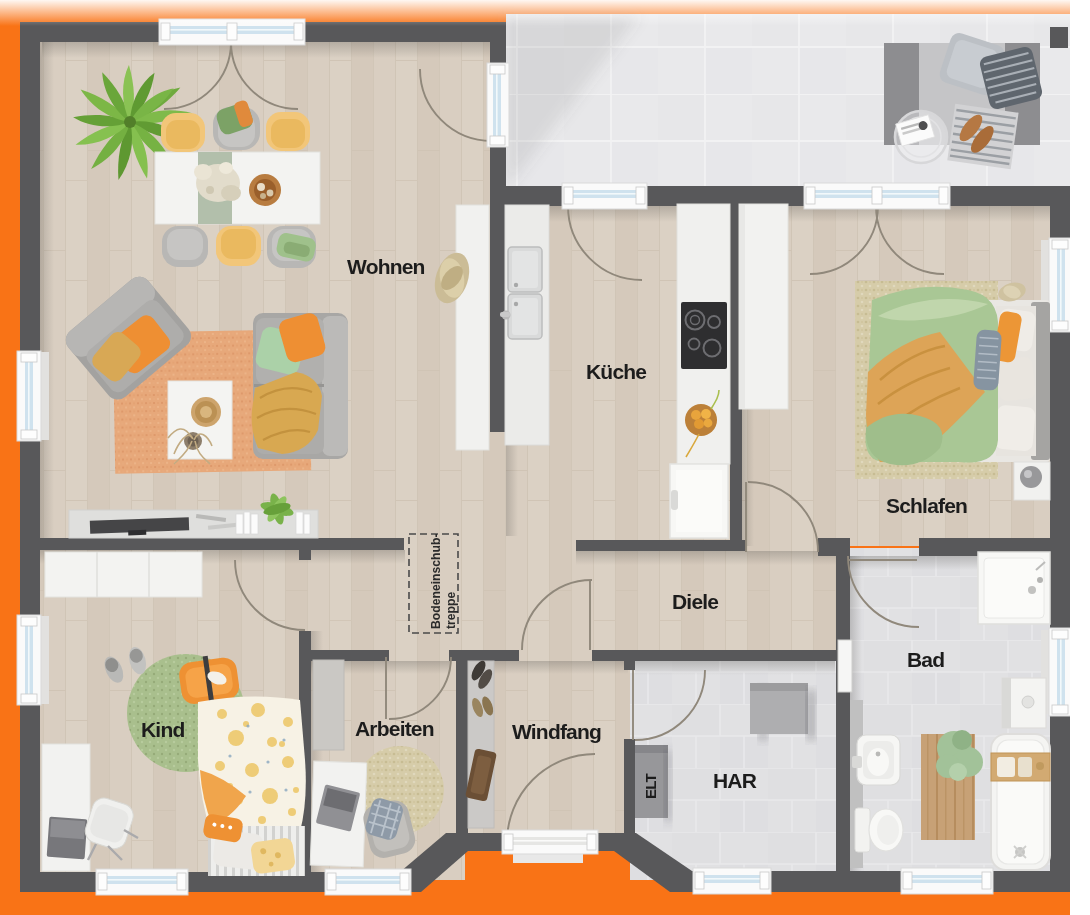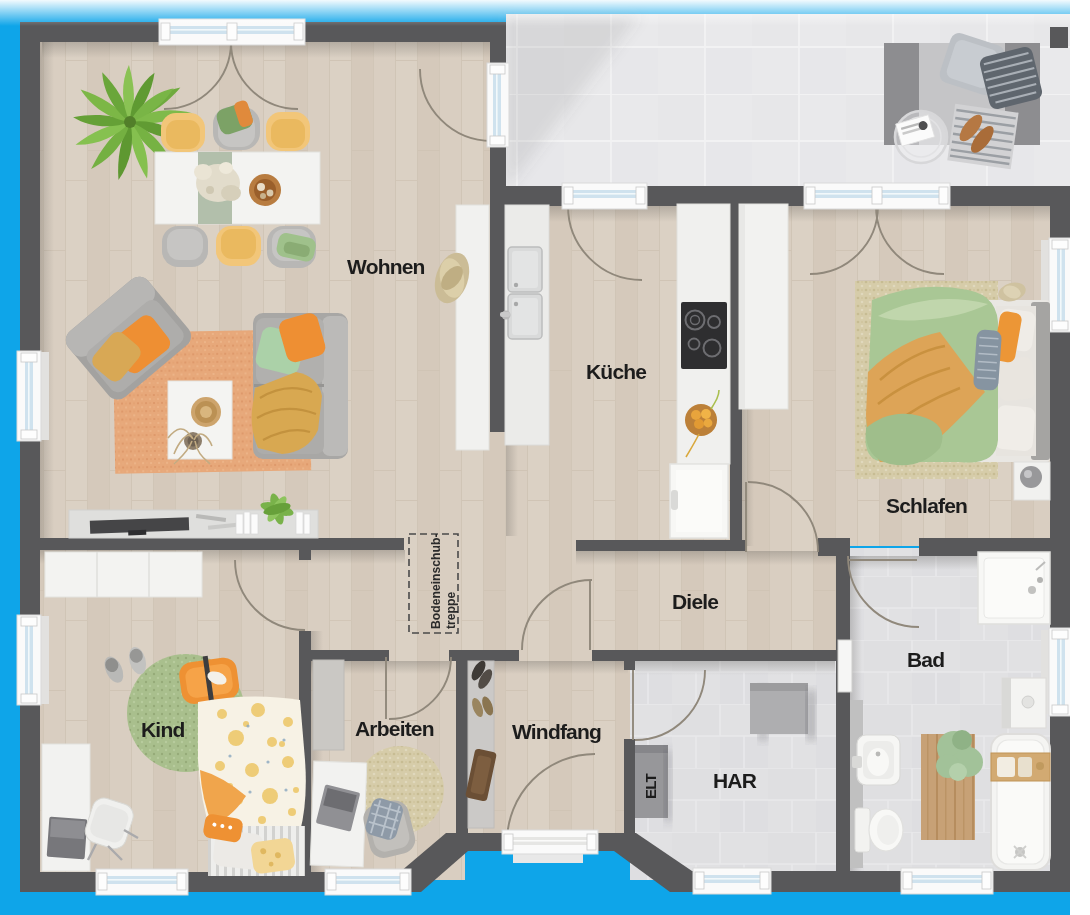--- a/index.html
+++ b/index.html
@@ -1,16 +1,16 @@
 <!DOCTYPE html>
 <html><head>
 <meta charset="utf-8">
 <style>
   html,body{margin:0;padding:0;background:#ffffff;}
-  #page{position:relative;width:1070px;height:915px;background:#0ea5e9;overflow:hidden;
+  #page{position:relative;width:1070px;height:915px;background:#f97316;overflow:hidden;
         font-family:"Liberation Sans", sans-serif;}
   svg{display:block}
 </style>
 </head>
 <body>
 <div id="page">
 <svg width="1090" height="915" viewBox="0 0 1090 915" xmlns="http://www.w3.org/2000/svg">
 <defs>
   <pattern id="plankV" width="66" height="220" patternUnits="userSpaceOnUse">
     <rect width="66" height="220" fill="#d8ccbf"></rect>

